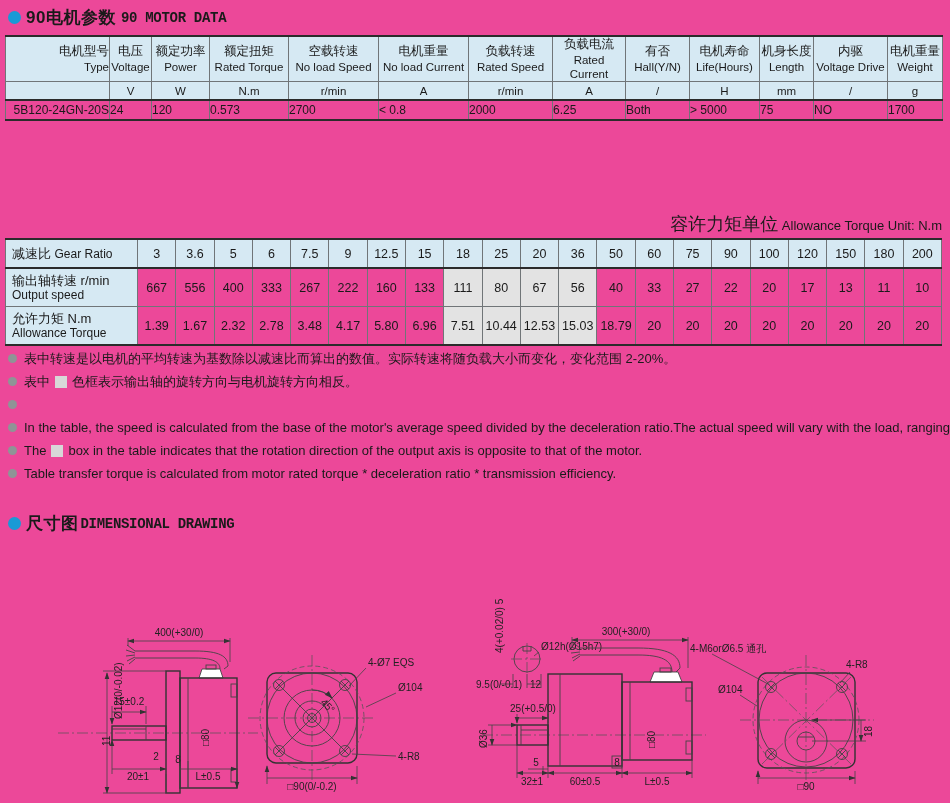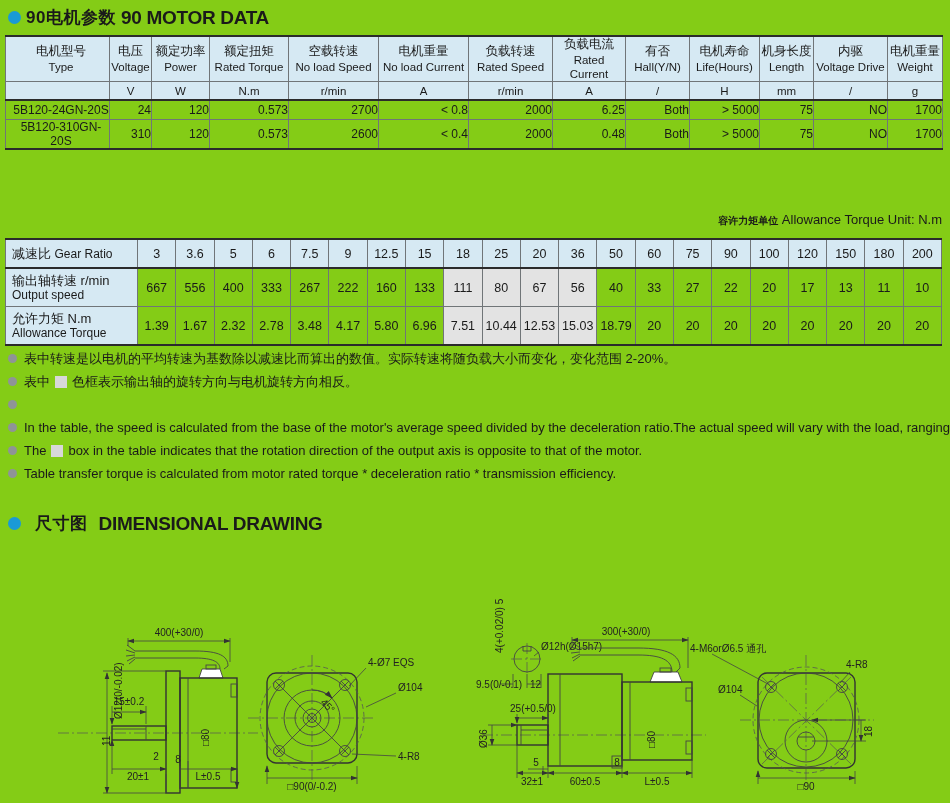--- a/index.html
+++ b/index.html
@@ -1,38 +1,38 @@
 <!DOCTYPE html>
 <html style="--blue: #1a9ad6; --hdr: #d6e9f3; --gray: #e3e3e3;"><head>
 <meta charset="utf-8">
 <style>
   html,body{margin:0;padding:0;background:#fff;}
-  .page{position:relative;width:950px;height:803px;background:#84cc16;overflow:hidden;
+  .page{position:relative;width:950px;height:803px;background:#ec4899;overflow:hidden;
         font-family:"Liberation Sans","DejaVu Sans",sans-serif;color:#1a1a1a;}
   
   .sec{position:absolute;display:flex;align-items:center;gap:5px;}
   .dot{width:13px;height:13px;border-radius:50%;background:var(--blue,#1a9ad6);flex:0 0 auto;}
   .t-zh{font-size:17px;font-weight:bold;letter-spacing:0.5px;}
-  .t-en{font-size:19px;font-weight:bold;letter-spacing:-0.3px;}
+  .t-en{font-size:14px;font-weight:bold;letter-spacing:-0.3px;font-family:Liberation Mono, monospace;}
   
   .unitnote{position:absolute;top:212px;right:8px;font-size:13px;}
-  .unitnote .zh{font-weight:bold;font-size:10px;}
+  .unitnote .zh{font-weight:normal;font-size:18px;}
   
   table{border-collapse:collapse;table-layout:fixed;}
   th,td{border:1px solid #707578;font-weight:normal;padding:0;}
   .motor,.gear{position:absolute;left:5px;width:937px;
      border-top:2px solid #2b2b2b;border-bottom:2px solid #2b2b2b;font-size:12px;}
   
   .motor{top:35px;}
   .motor .hcell{background:var(--hdr,#d6e9f3);height:40px;text-align:center;vertical-align:middle;line-height:1.25;}
   .motor .hz{font-size:12.5px;}
   .motor .he{font-size:11.5px;}
   .motor .ucell{background:var(--hdr,#d6e9f3);height:17px;text-align:center;border-bottom:2px solid #2b2b2b;font-size:11.5px;}
-  .motor tbody td{height:18px;text-align:right;}
-  .motor .c0{text-align:center;padding-left:7px;}
+  .motor tbody td{height:18px;text-align:left;}
+  .motor .c0{text-align:right;padding-left:7px;}
   
   .gear{top:238px;}
   .gear th.glabel{background:var(--hdr,#d6e9f3);text-align:left;padding-left:6px;vertical-align:middle;line-height:1.2;}
   .gear .l1{font-size:13px;}
   .gear .l2{font-size:12px;}
   .gear thead th{background:var(--hdr,#d6e9f3);height:27px;text-align:center;border-bottom:2px solid #2b2b2b;font-size:12.5px;}
   .gear tbody td{height:37px;text-align:center;font-size:12.5px;}
   .gear tbody td.gray{background:var(--gray,#e3e3e3);}
   
   .notes{position:absolute;top:347px;left:8px;list-style:none;margin:0;padding:0;}
@@ -150,35 +150,20 @@
     <tbody id="m-body">
         <tr>
           <td class="c0">5B120-24GN-20S</td>
           <td>24</td>
           <td>120</td>
           <td>0.573</td>
           <td>2700</td>
           <td>&lt; 0.8</td>
           <td>2000</td>
           <td>6.25</td>
-          <td>Both</td>
-          <td>&gt; 5000</td>
-          <td>75</td>
-          <td>NO</td>
-          <td>1700</td>
-        </tr>
-        <tr>
-          <td class="c0">5B120-310GN-20S</td>
-          <td>310</td>
-          <td>120</td>
-          <td>0.573</td>
-          <td>2600</td>
-          <td>&lt; 0.4</td>
-          <td>2000</td>
-          <td>0.48</td>
           <td>Both</td>
           <td>&gt; 5000</td>
           <td>75</td>
           <td>NO</td>
           <td>1700</td>
         </tr>
       </tbody>
   </table>
 
 
@@ -319,21 +304,21 @@
         <span>The</span>
         <span class="gbox"></span>
         <span>box in the table indicates that the rotation direction of the output axis is opposite to that of the motor.</span>
       </li>
       <li>
         <span class="nb"></span>
         <span>Table transfer torque is calculated from motor rated torque * deceleration ratio * transmission efficiency.</span>
       </li>
     </ul>
 
-  <div class="sec" style="top:512px;left:8px;gap:11px;">
+  <div class="sec" style="top:512px;left:8px;gap:2px;">
     <span class="dot" style="margin-right:3px;"></span>
     <span class="t-zh">尺寸图</span>
     <span class="t-en">DIMENSIONAL DRAWING</span>
   </div>
 
   <svg class="draw" width="950" height="246" viewBox="0 0 950 246">
     <defs>
       <marker id="ar" viewBox="0 0 10 10" refX="9" refY="5" markerWidth="9" markerHeight="9" orient="auto-start-reverse">
         <path d="M0,1.6 L10,5 L0,8.4 z" fill="#333"></path>
       </marker>

